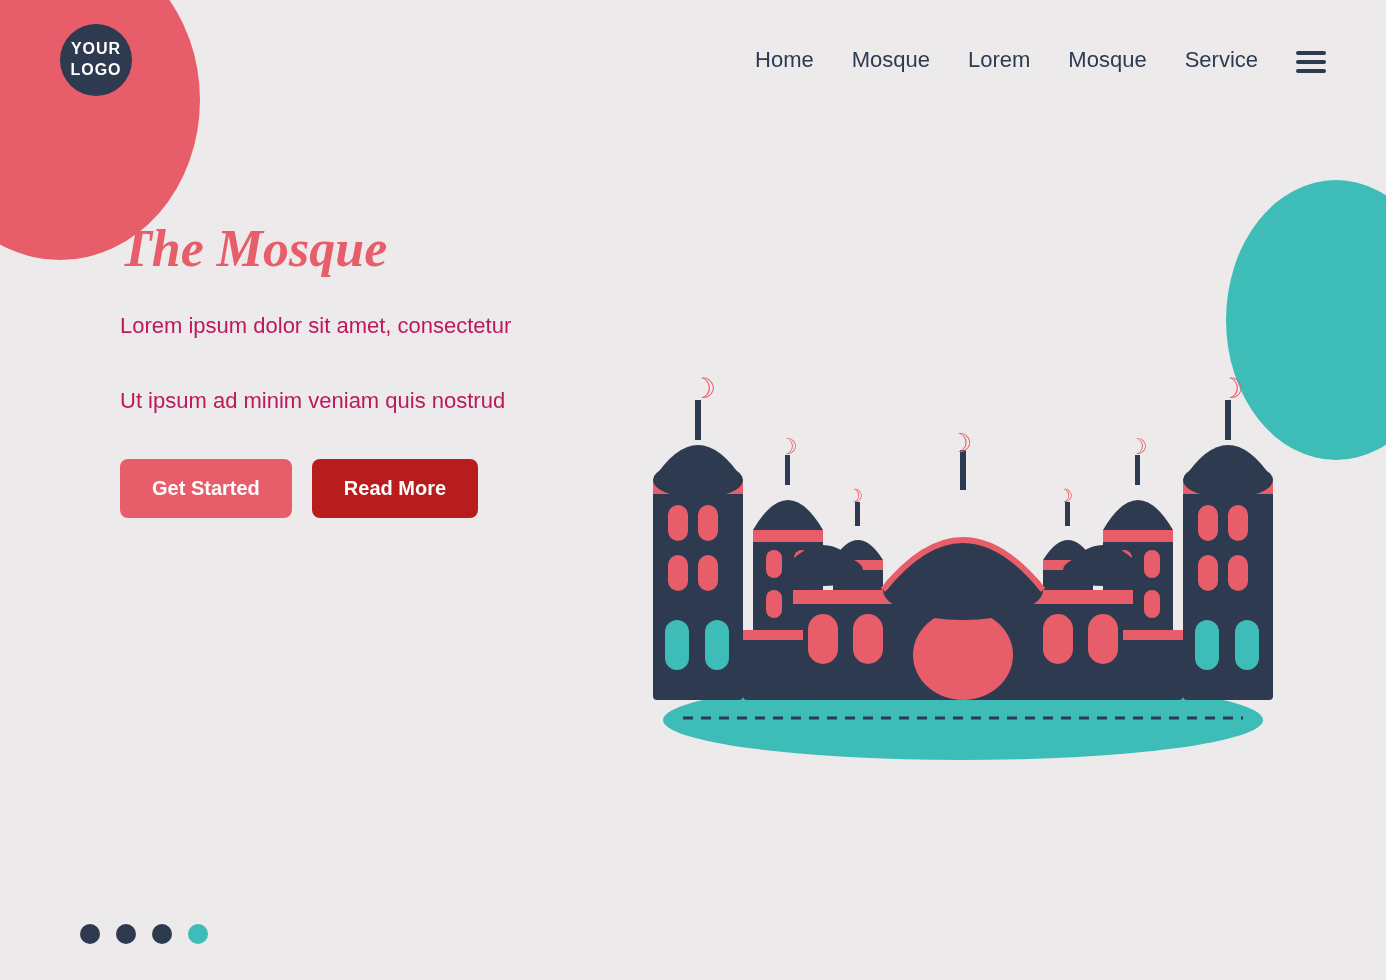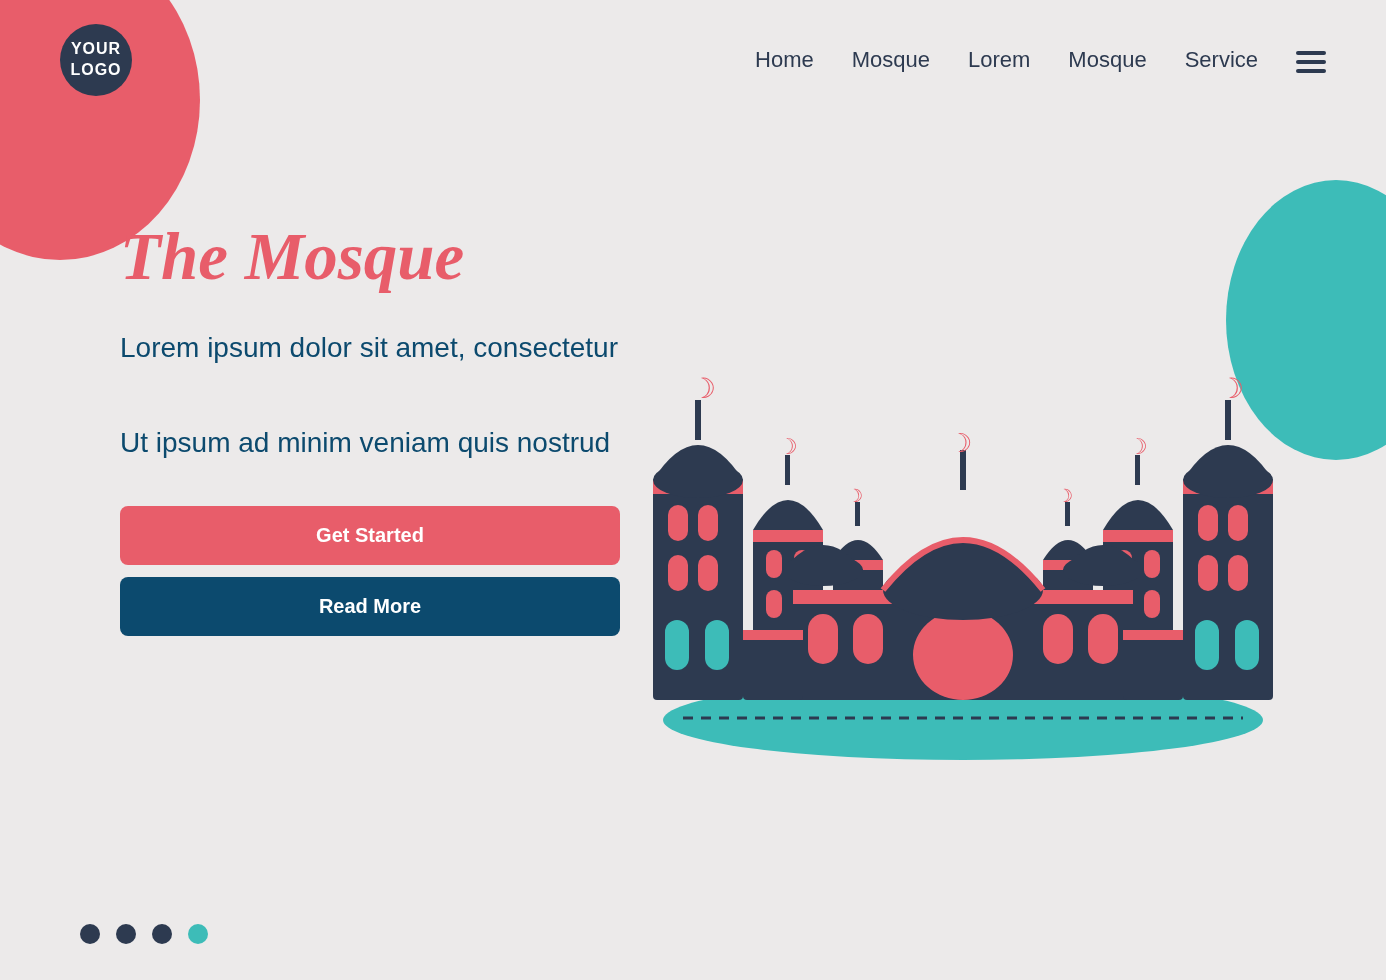--- a/index.html
+++ b/index.html
@@ -100,55 +100,54 @@
       align-items: flex-start;
       padding: 60px 80px 0 120px;
     }
 
     .text-section {
       flex: 0 0 500px;
       padding-top: 40px;
     }
 
     .title {
-      font-size: 67px;
+      font-size: 52px;
       color: #E85D6A;
       font-family: 'Georgia', cursive;
       font-style: italic;
       font-weight: 700;
       margin-bottom: 30px;
       line-height: 1.1;
     }
 
     .description {
-      font-size: 28px;
-      color: #0c4a6e;
+      font-size: 22px;
+      color: #be185d;
       line-height: 1.7;
       margin-bottom: 40px;
     }
 
     .buttons {
       display: flex;
-      gap: 12px;
-      flex-direction: column;
+      gap: 20px;
     }
 
     .btn-get-started {
       background-color: #E85D6A;
       color: white;
       border: none;
       padding: 18px 32px;
       border-radius: 8px;
       font-size: 20px;
       font-weight: 600;
       cursor: pointer;
     }
 
     .btn-read-more {
-      background-color: #0c4a6e;
+      background-color: #b91c1c;
       color: white;
       border: none;
       padding: 18px 32px;
       border-radius: 8px;
       font-size: 20px;
       font-weight: 600;
       cursor: pointer;
     }
 
     

